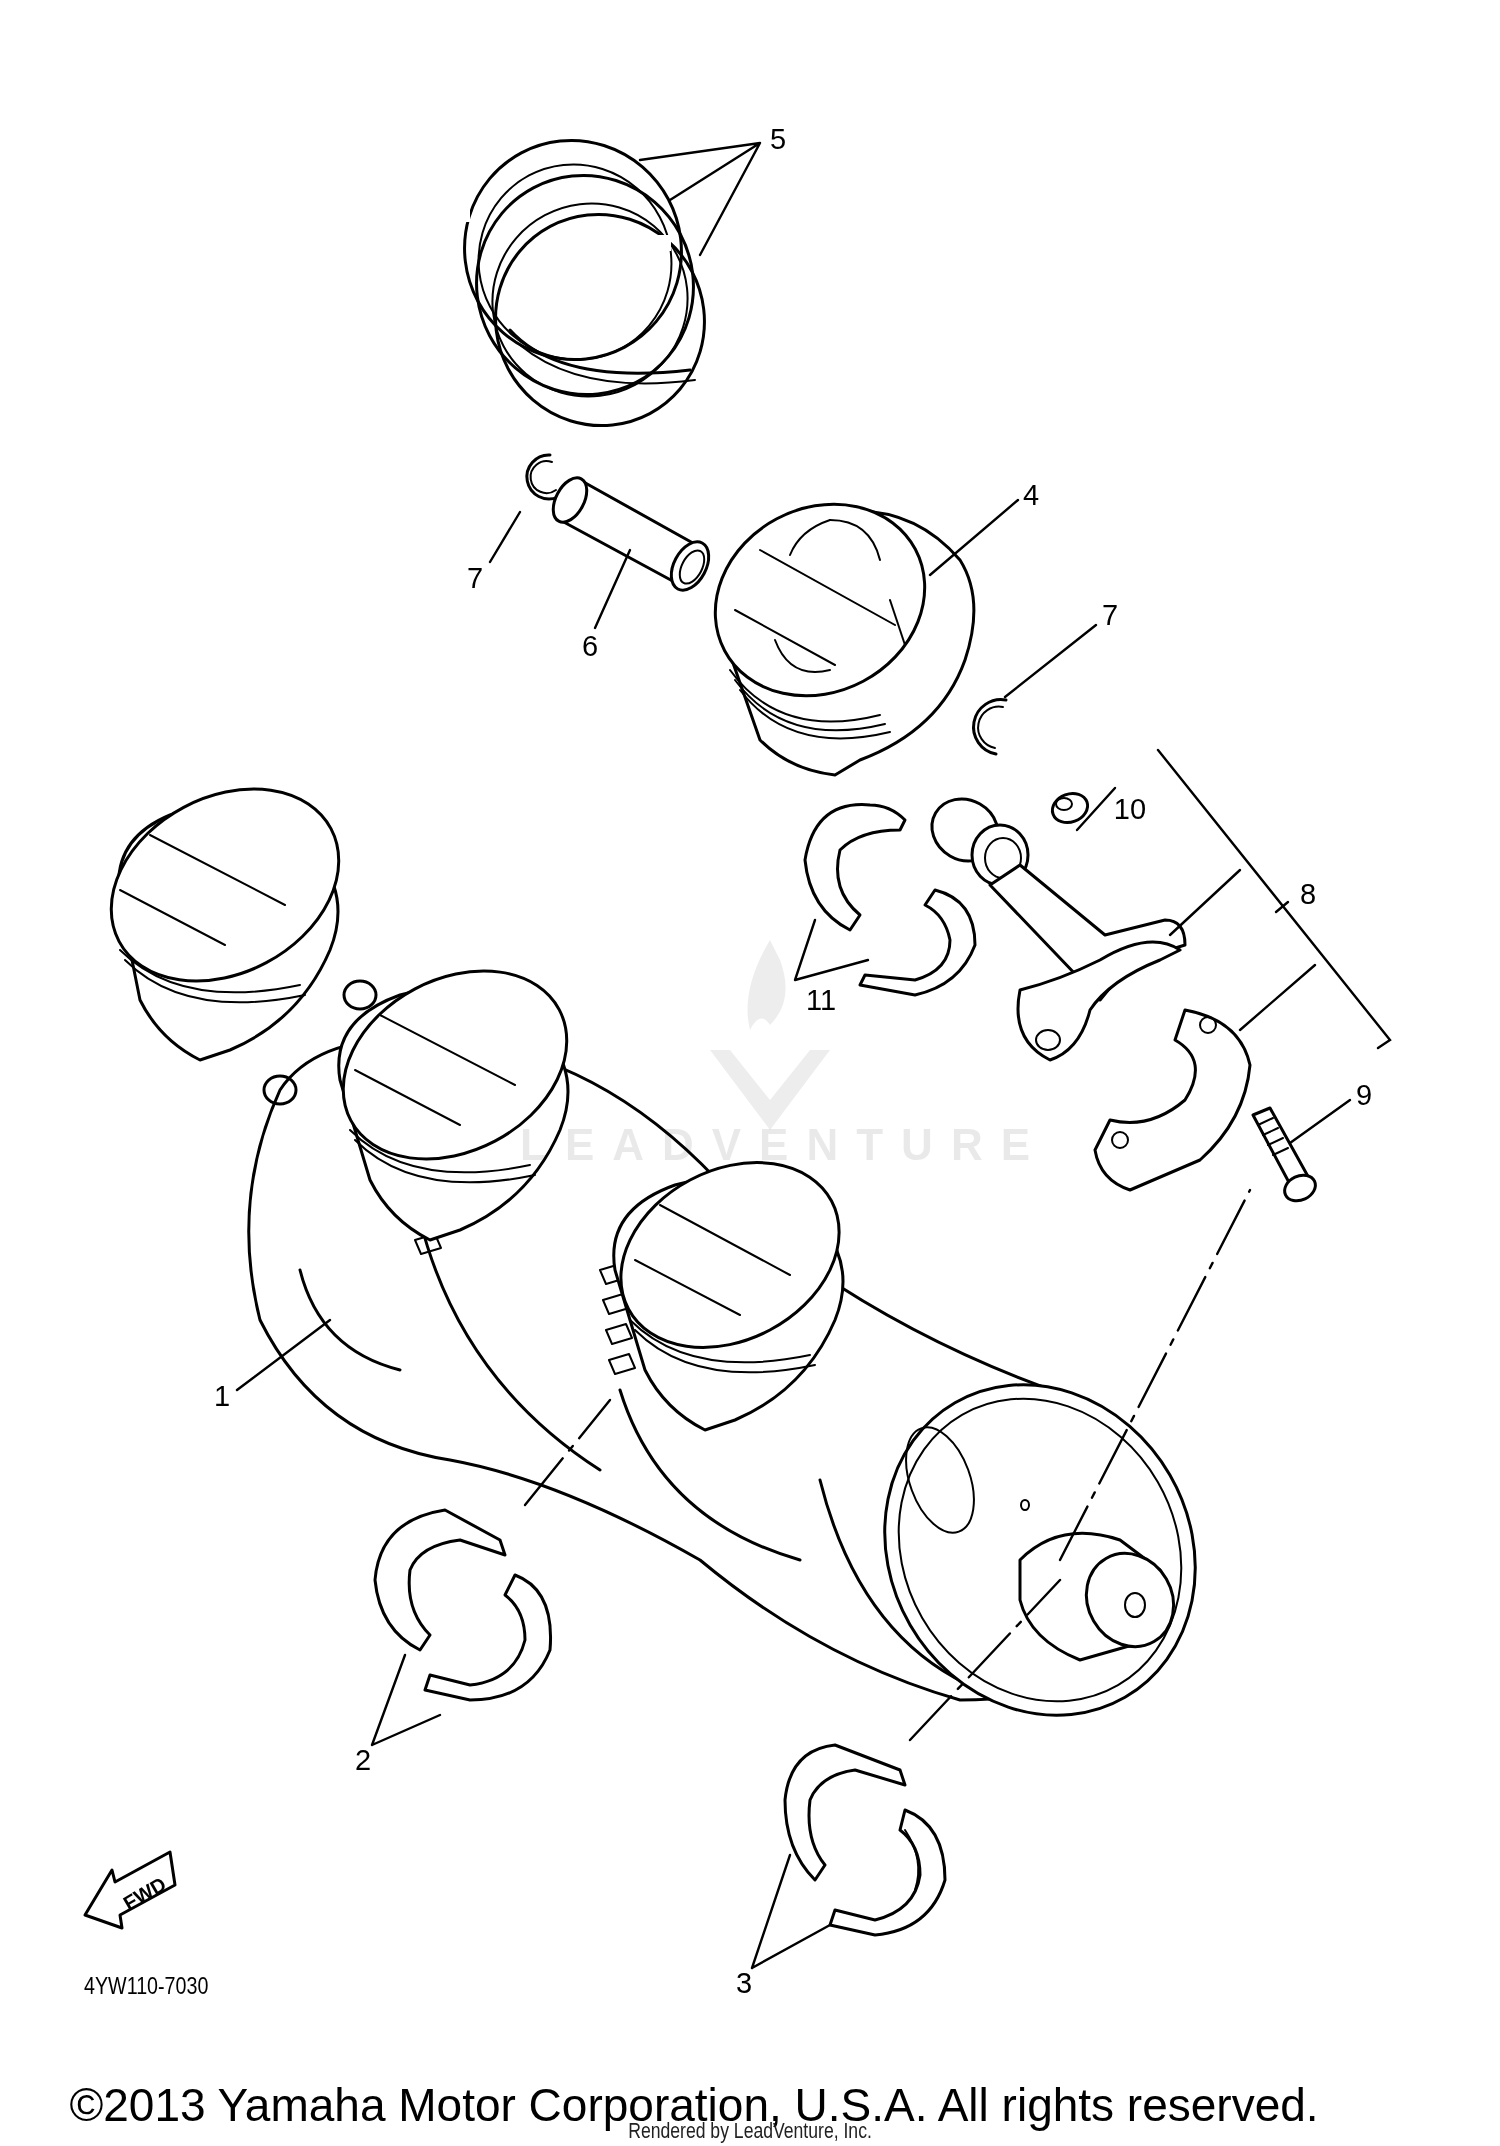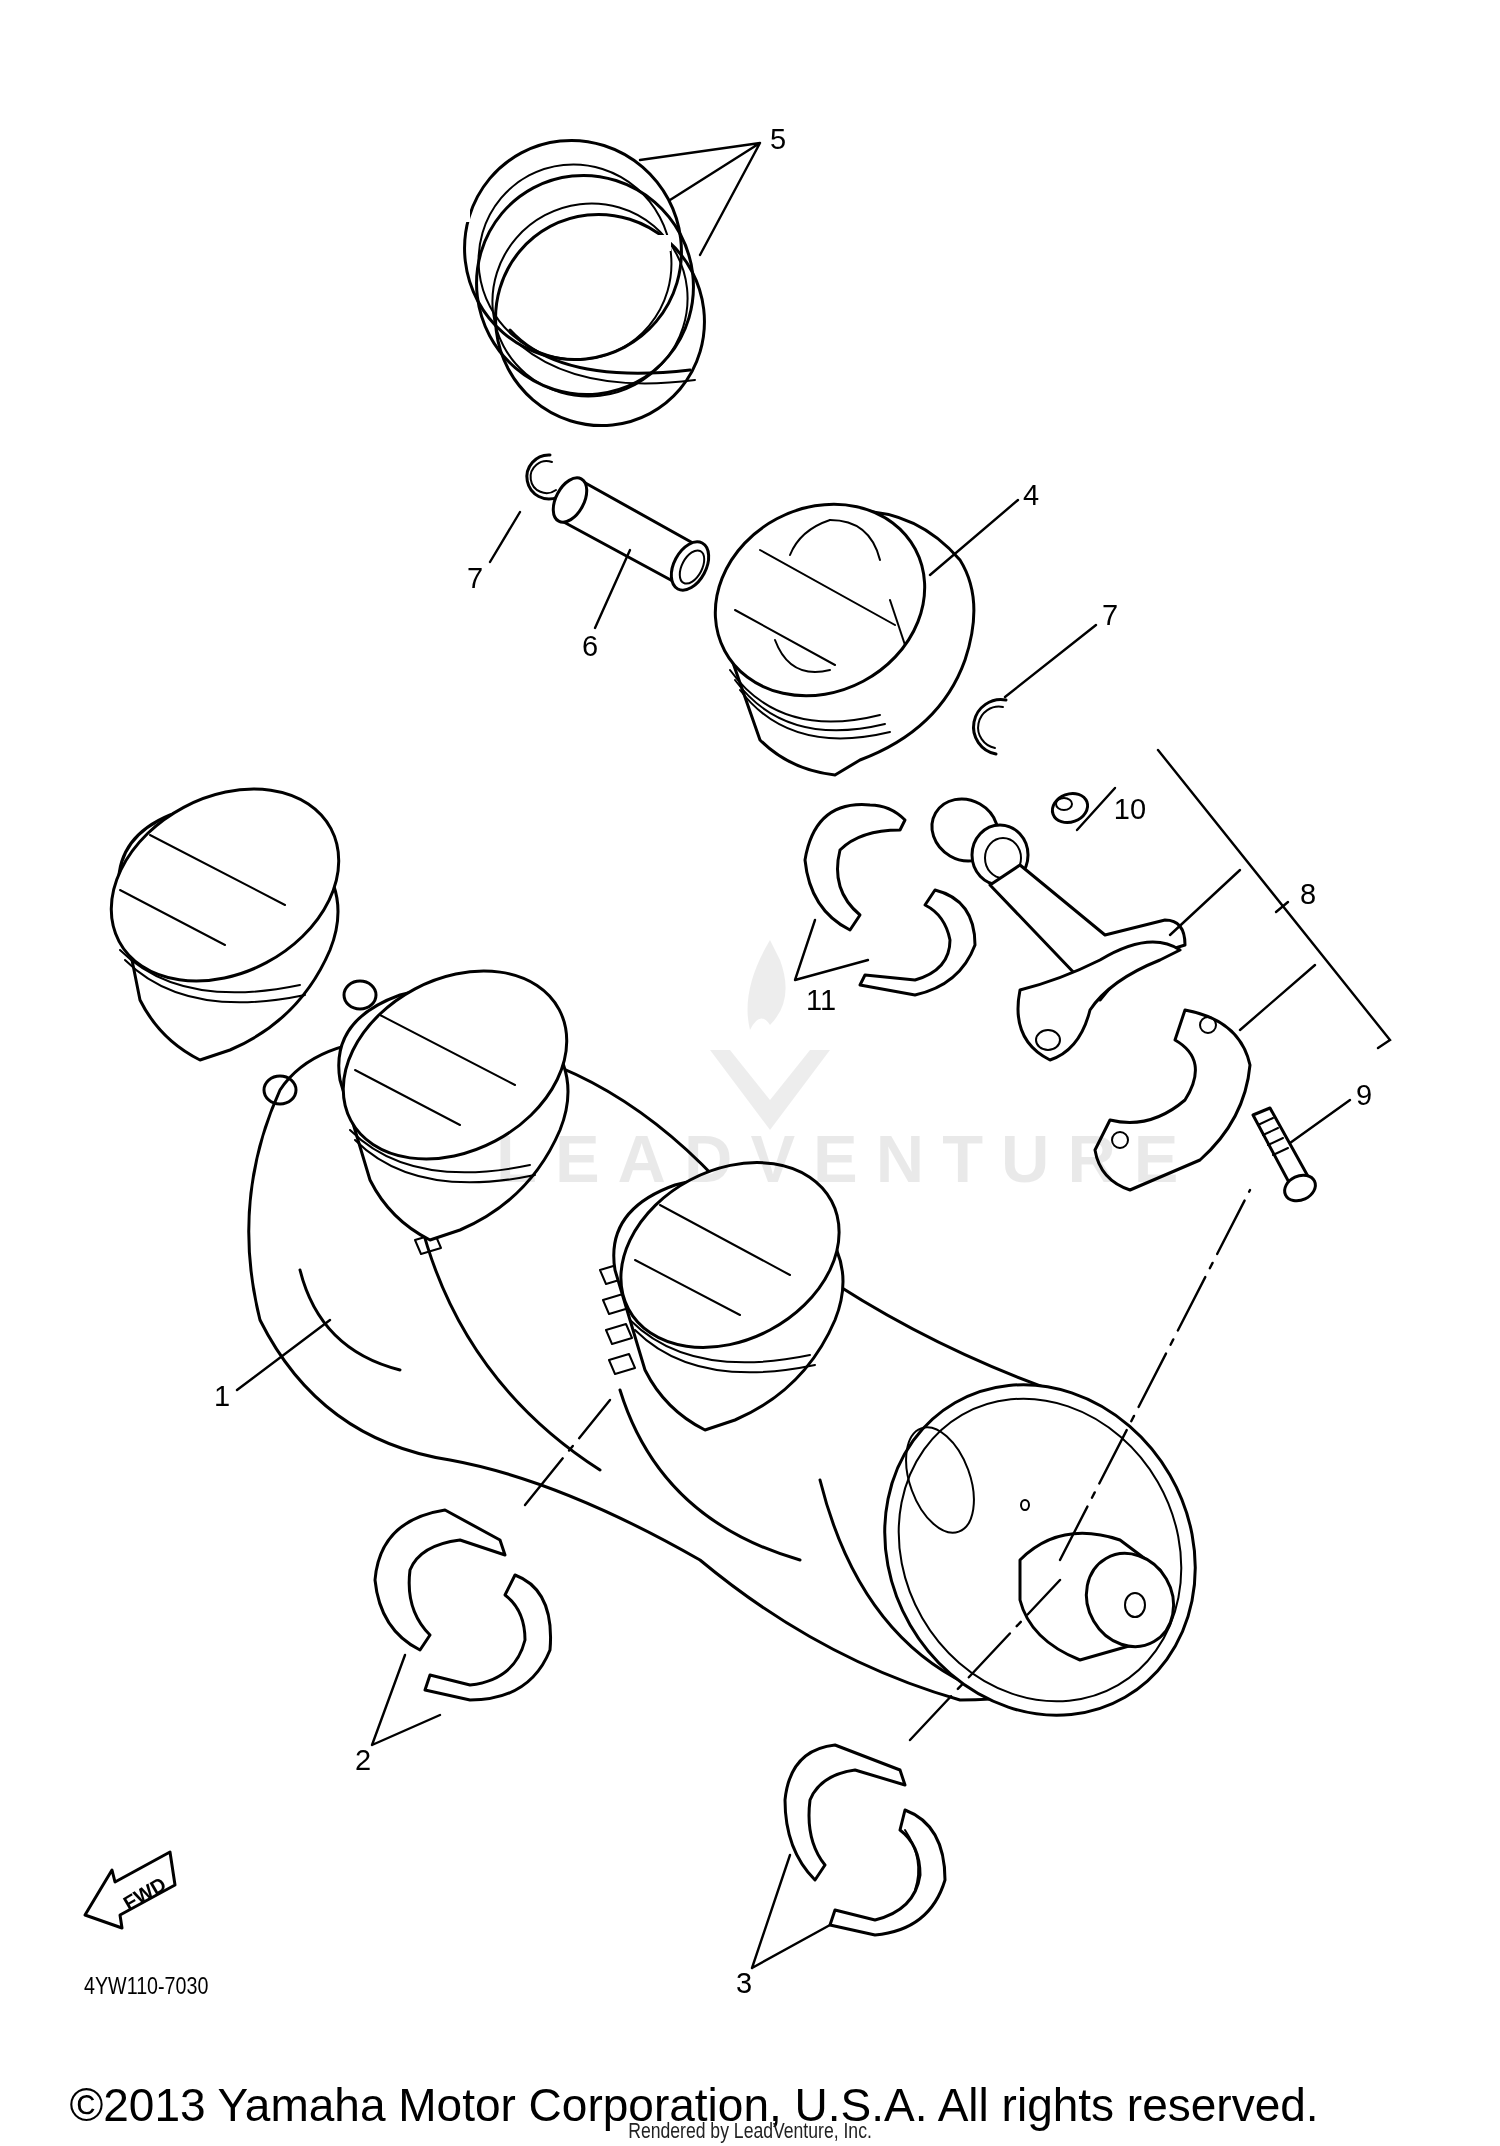--- a/index.html
+++ b/index.html
@@ -5,22 +5,22 @@
   html, body { margin: 0; padding: 0; background: #ffffff; }
   body { width: 1500px; height: 2146px; position: relative; overflow: hidden;
          font-family: "Liberation Sans", sans-serif; color: #000; }
   #diagram { position: absolute; left: 0; top: 0; width: 1500px; height: 2146px; }
   .ln { fill: none; stroke: #000; stroke-width: 3; stroke-linecap: round; stroke-linejoin: round; }
   .ln2 { fill: none; stroke: #000; stroke-width: 2; stroke-linecap: round; stroke-linejoin: round; }
   .fillw { fill: #fff; stroke: #000; stroke-width: 3; stroke-linejoin: round; }
   .leader { fill: none; stroke: #000; stroke-width: 2.4; stroke-linecap: round; }
   .callout { position: absolute; font-family: "Liberation Sans", sans-serif; font-size: 29px;
              line-height: 1; color: #000; transform: translate(-50%, -50%); white-space: nowrap; }
-  .watermark { position: absolute; left: 496px; top: 1120px; width: 500px; height: 110px;
-               font-family: "Liberation Sans", sans-serif; font-size: 67px; letter-spacing: 18px;
+  .watermark { position: absolute; left: 520px; top: 1120px; width: 500px; height: 110px;
+               font-family: "Liberation Sans", sans-serif; font-size: 44px; letter-spacing: 18px;
                color: rgba(0,0,0,0.085); font-weight: bold; white-space: nowrap; }
   .wm-logo { position: absolute; left: 700px; top: 930px; width: 140px; height: 210px; }
   .diagram-code { position: absolute; left: 84px; top: 1972px; font-size: 24px;
                   font-family: "Liberation Sans", sans-serif; transform: scaleX(0.82); transform-origin: left; }
   .copyright { position: absolute; left: 0; width: 1388px; top: 2078px; text-align: center;
                font-size: 46px; font-family: "Liberation Sans", sans-serif; white-space: nowrap; }
   .rendered-by { position: absolute; left: 0; width: 1500px; top: 2118px; text-align: center;
                  font-size: 22px; font-family: "Liberation Sans", sans-serif; color: #222;
                  transform: scaleX(0.8); transform-origin: center; white-space: nowrap; }
 </style>

